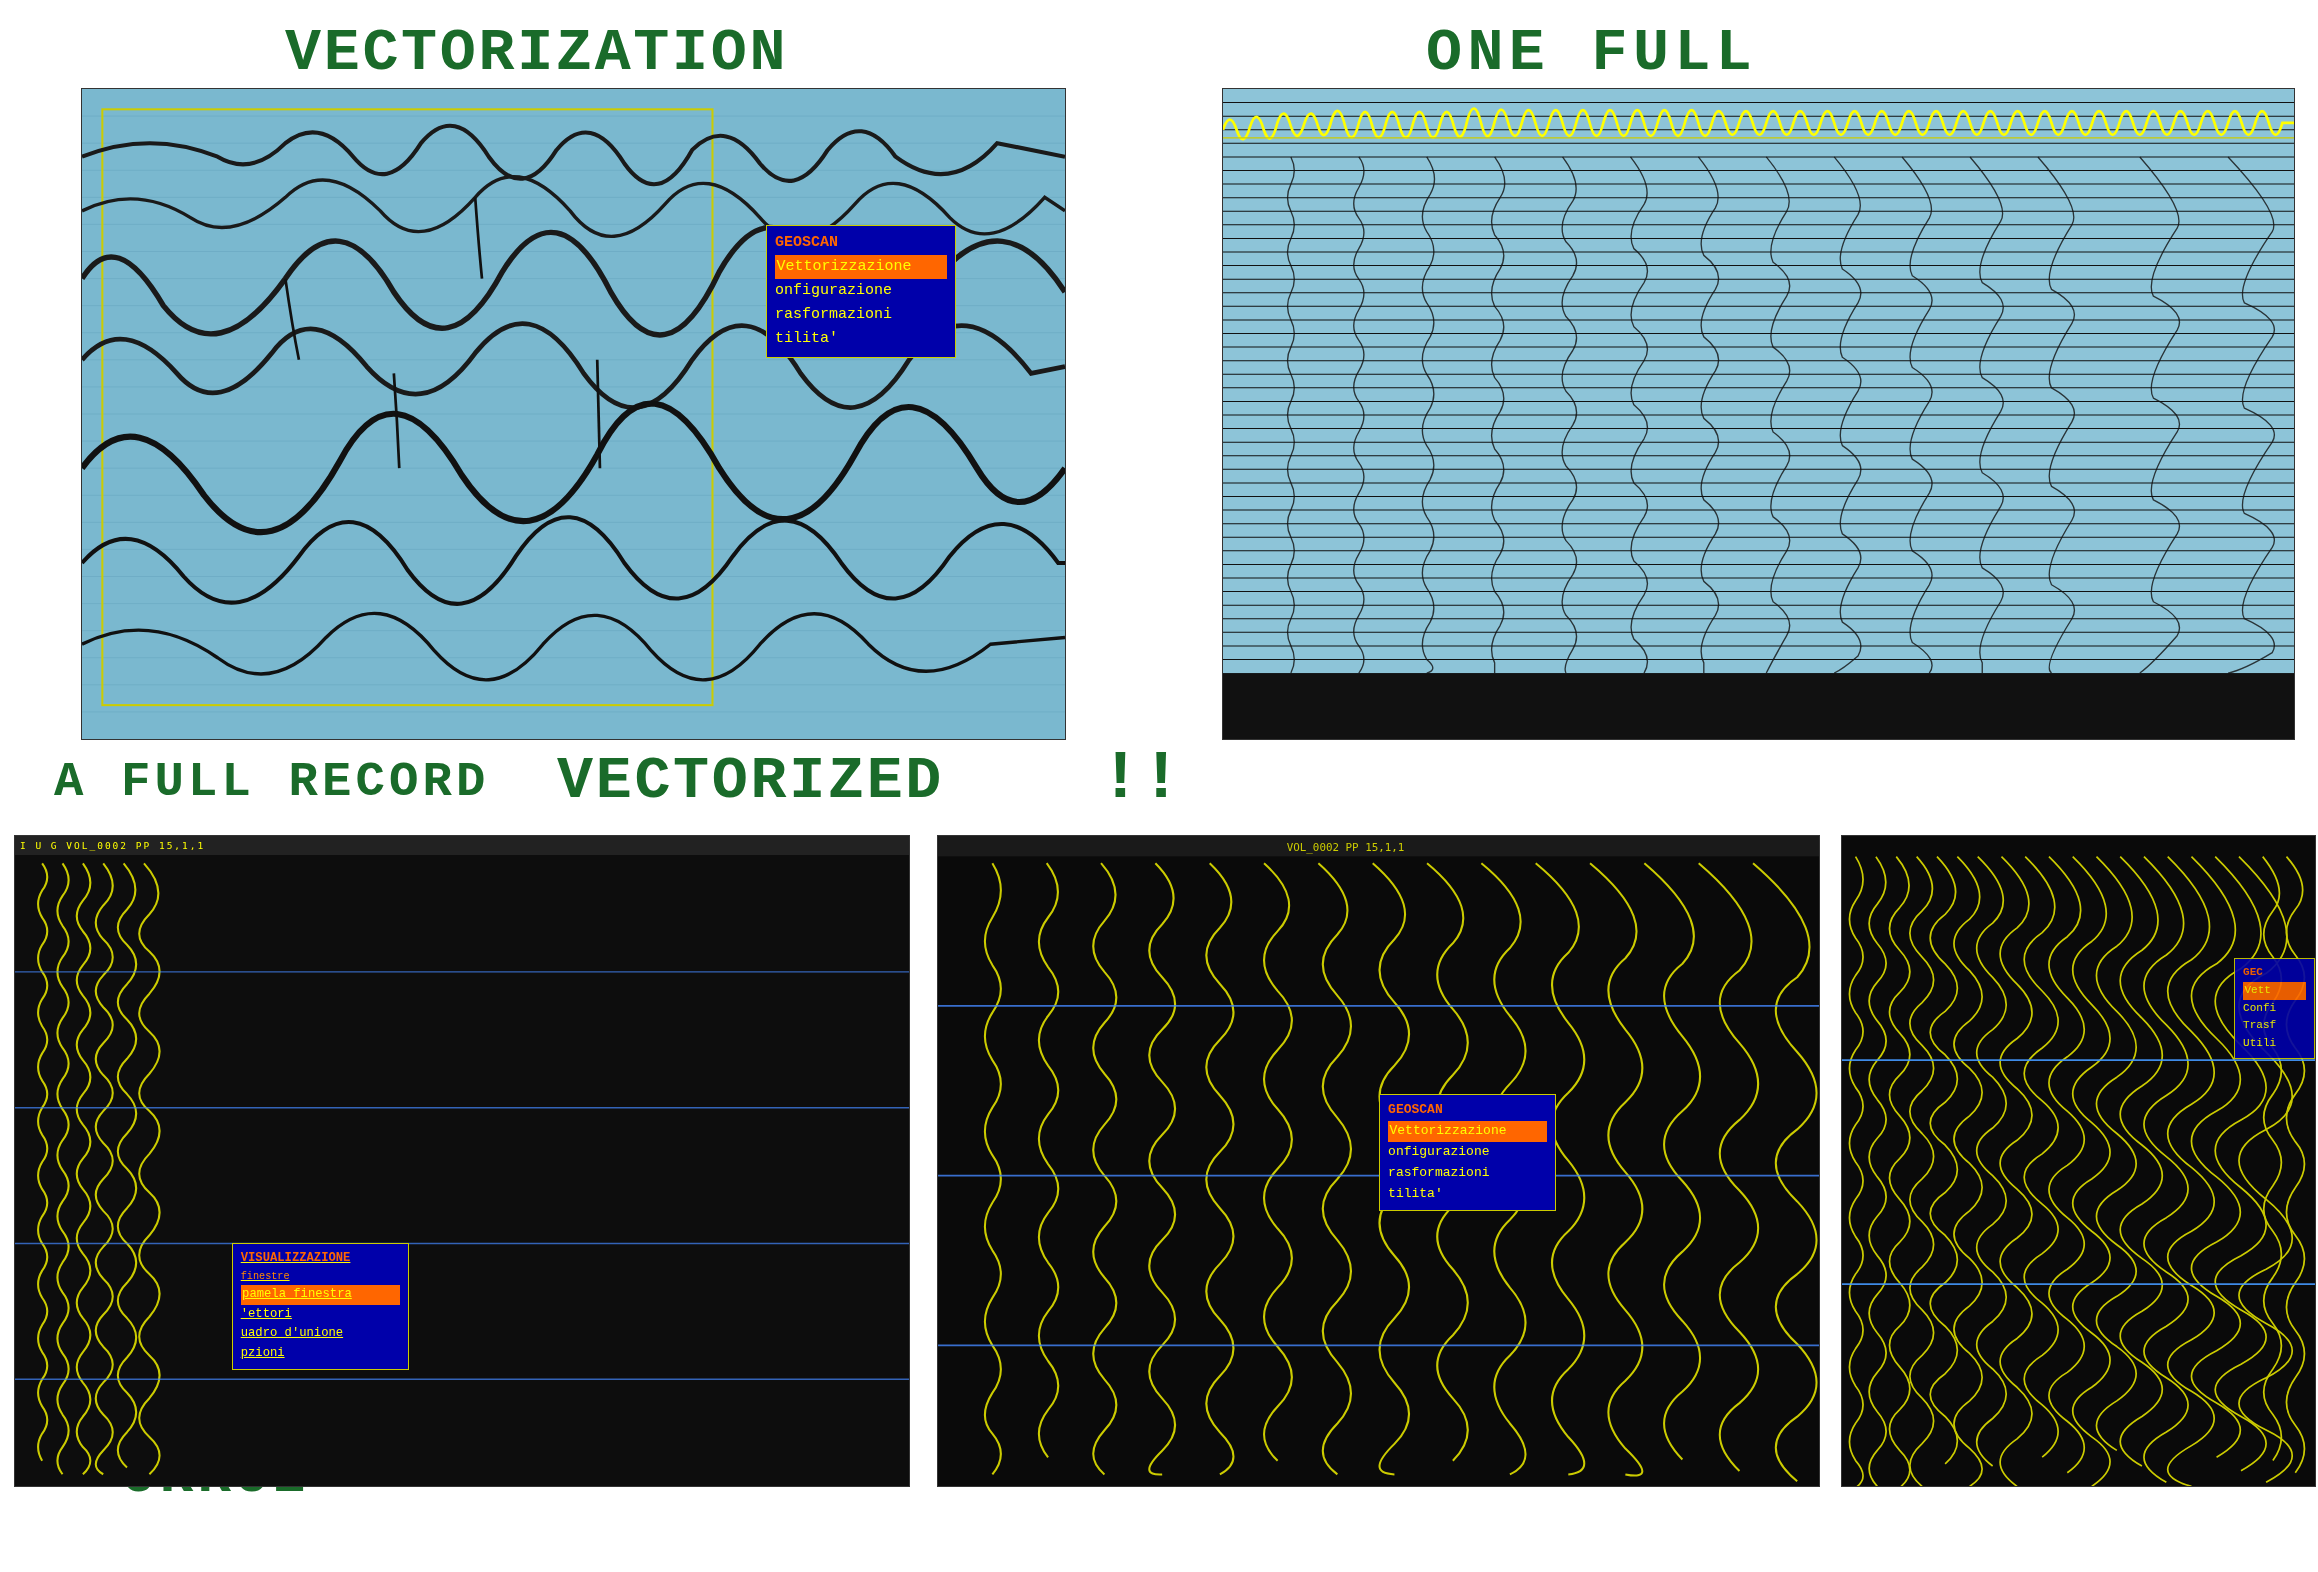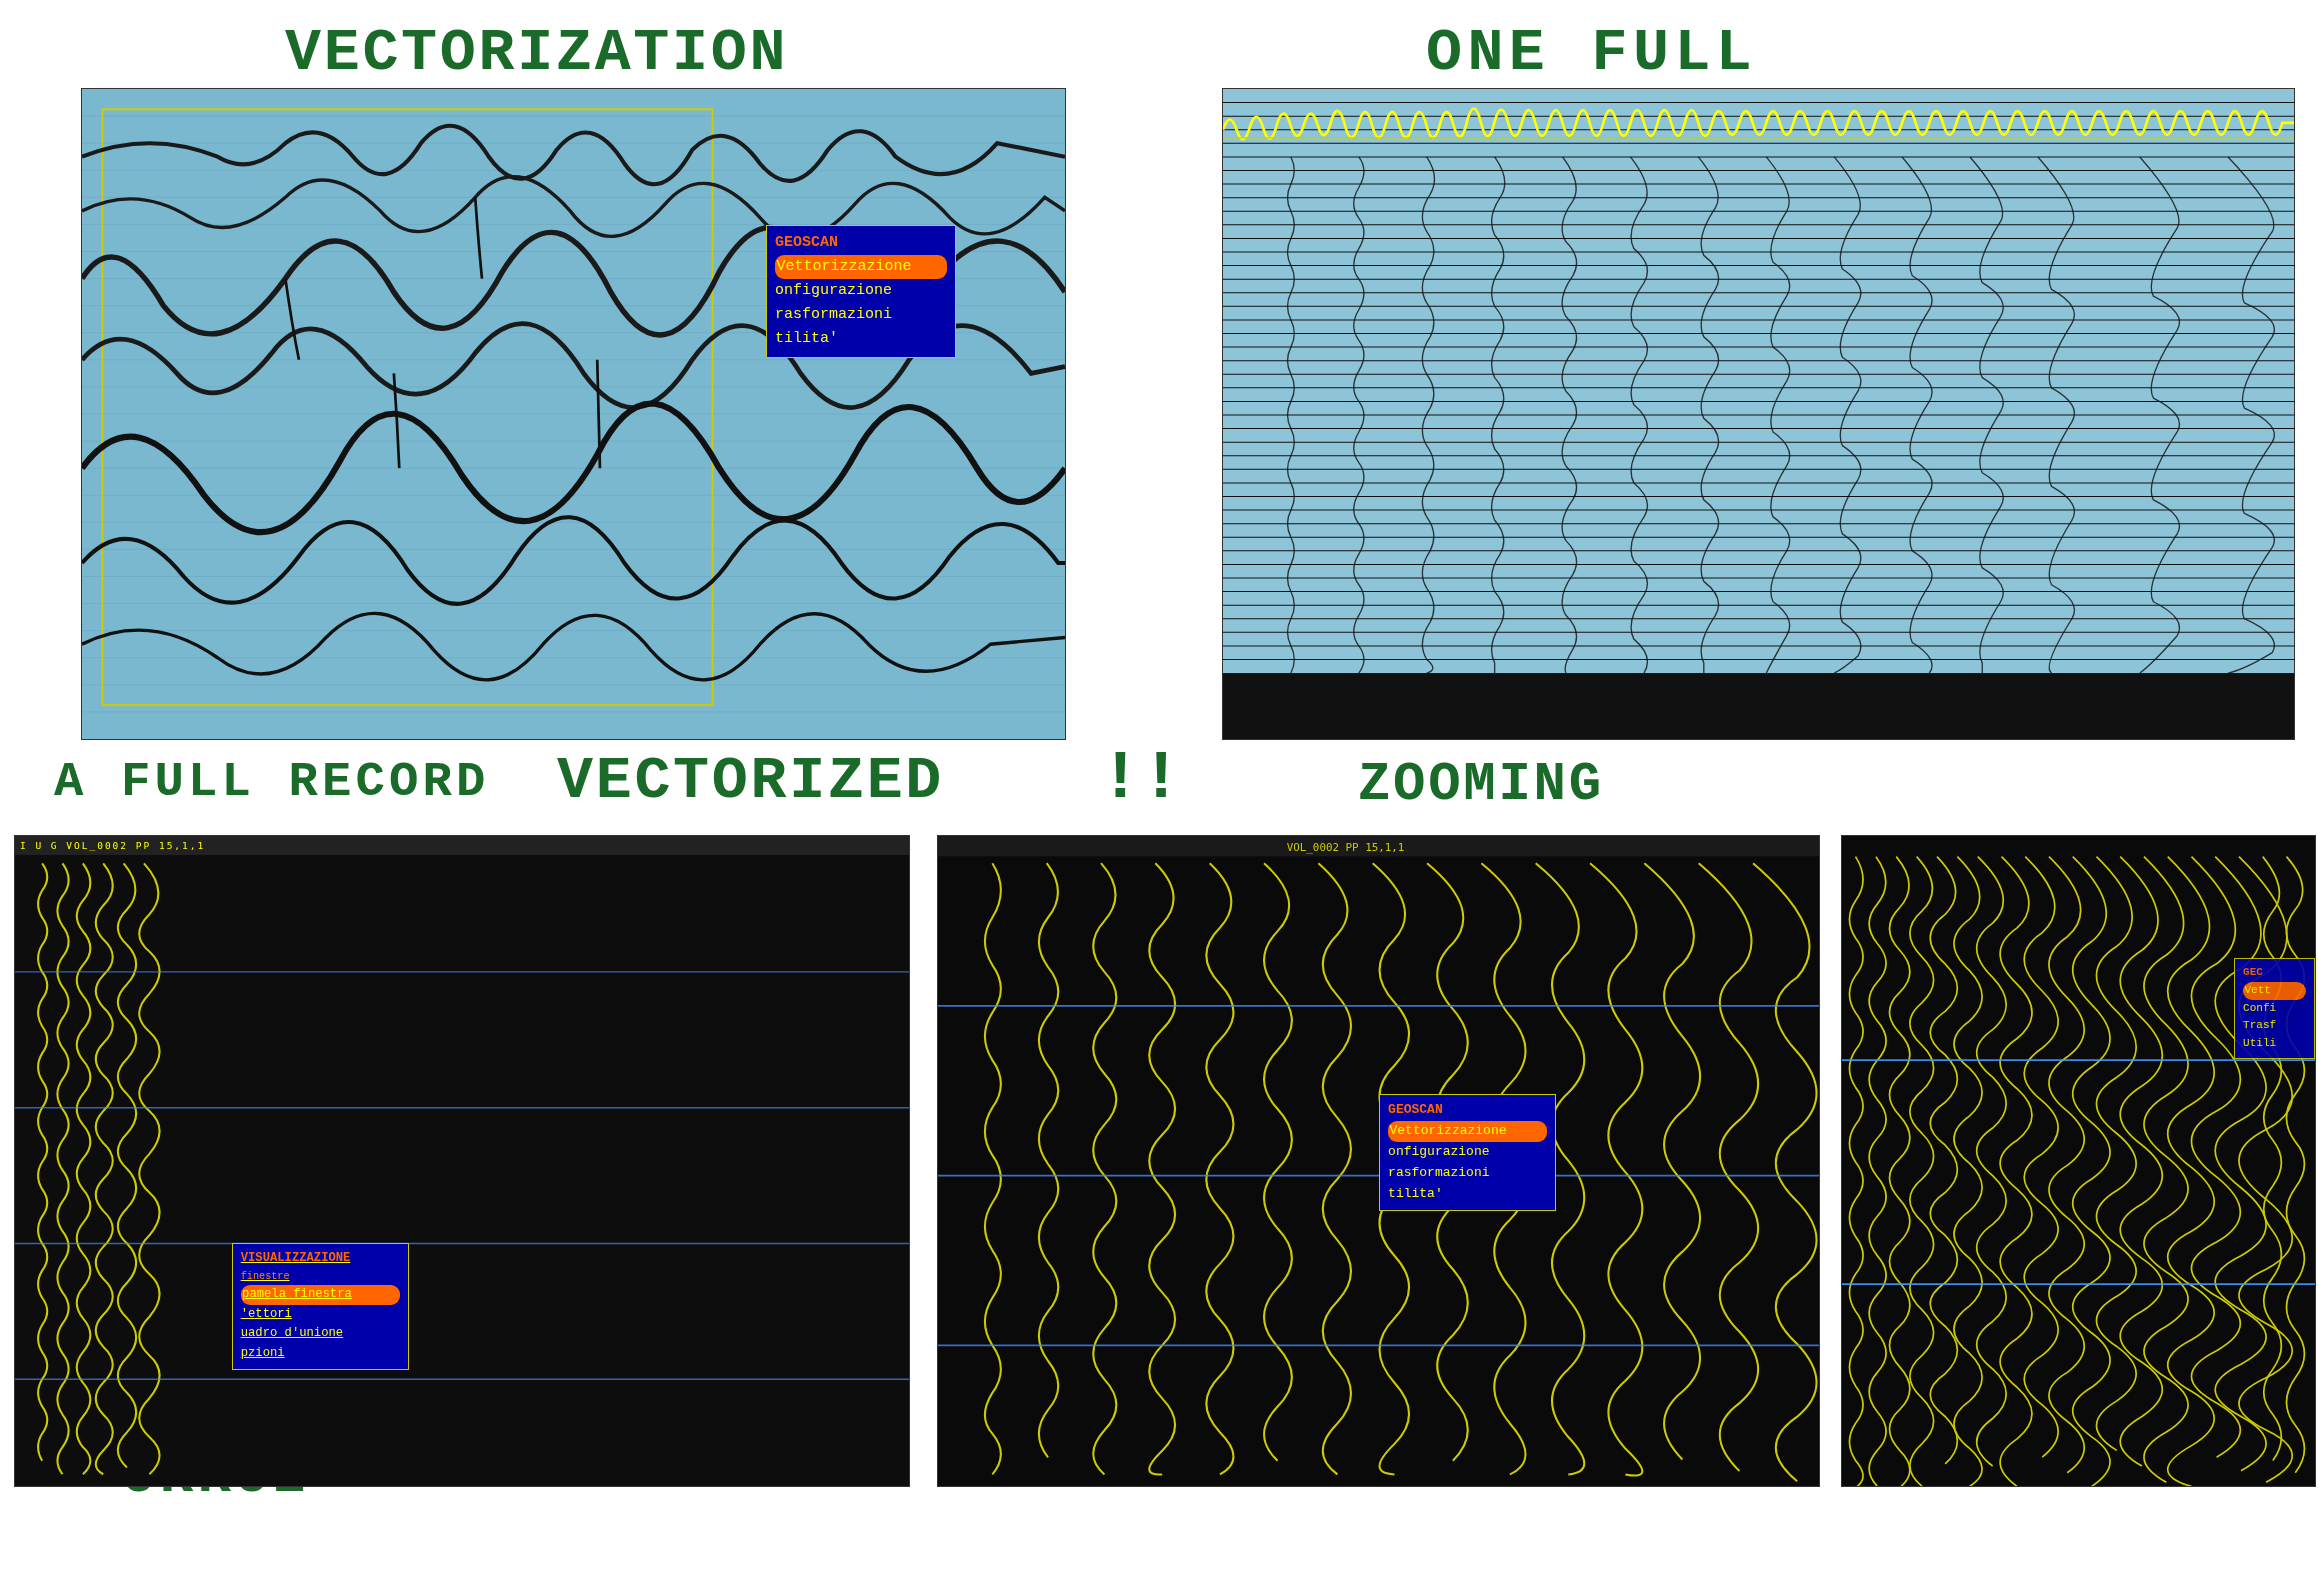--- a/index.html
+++ b/index.html
@@ -165,21 +165,20 @@
     .menu-box .menu-title {
       color: #ff6600;
       font-weight: bold;
     }
 
     .menu-box .menu-highlight {
       background: #ff6600;
       color: #ffff00;
       display: block;
       padding: 0 1.4px;
-      border-radius: 9px;
     }
 
     
     .seismic-black {
       position: absolute;
       width: 100%;
       height: 100%;
     }
 
   </style>
@@ -187,21 +186,20 @@
 <body>
 
 <div class="page-container">
 
   <div class="label-vectorization">VECTORIZATION</div>
   <div class="label-one-full-trace">ONE  FULL  TRACE</div>
 
   <div class="label-full-record">A  FULL RECORD</div>
   <div class="label-vectorized">VECTORIZED</div>
   <div class="label-exclaim">!!</div>
-  <div class="label-zooming">ZOOMING</div>
   <div class="label-ukro2">UKRO2</div>
 
   <div class="screenshot ss-vectorization">
 
     <svg class="seismic-black" viewBox="0 0 1450 960" preserveAspectRatio="none" xmlns="http://www.w3.org/2000/svg">
       <rect width="1450" height="960" fill="#7ab8cf"></rect>
 
       <g stroke="#5a9ab5" stroke-width="1" opacity="0.5">
         <line x1="0" y1="40" x2="1450" y2="40"></line>
         <line x1="0" y1="80" x2="1450" y2="80"></line>

